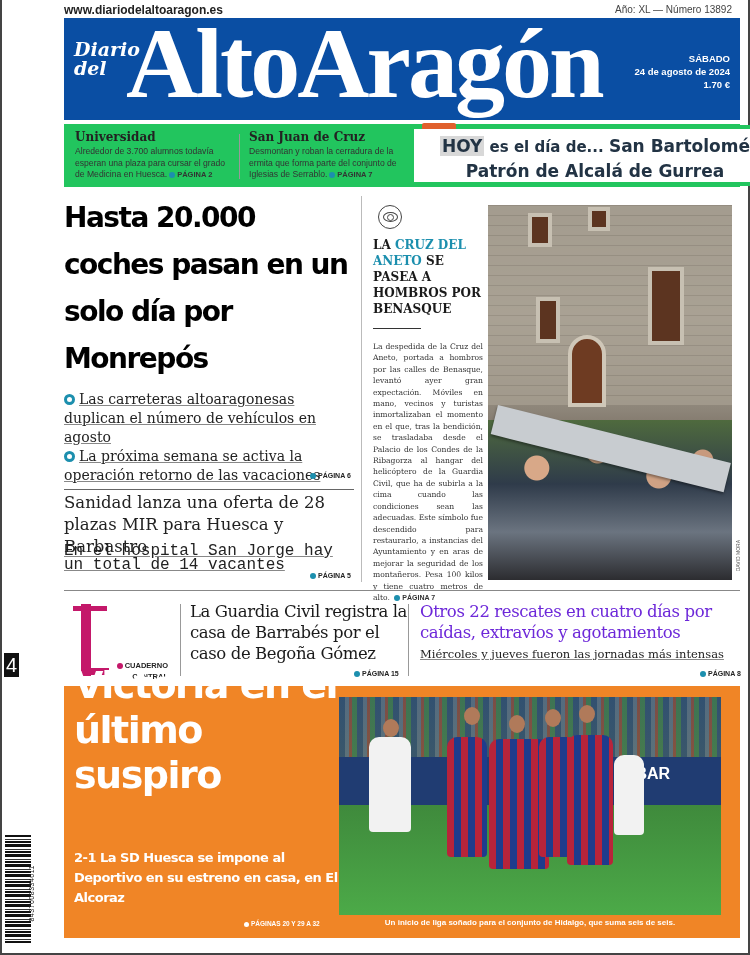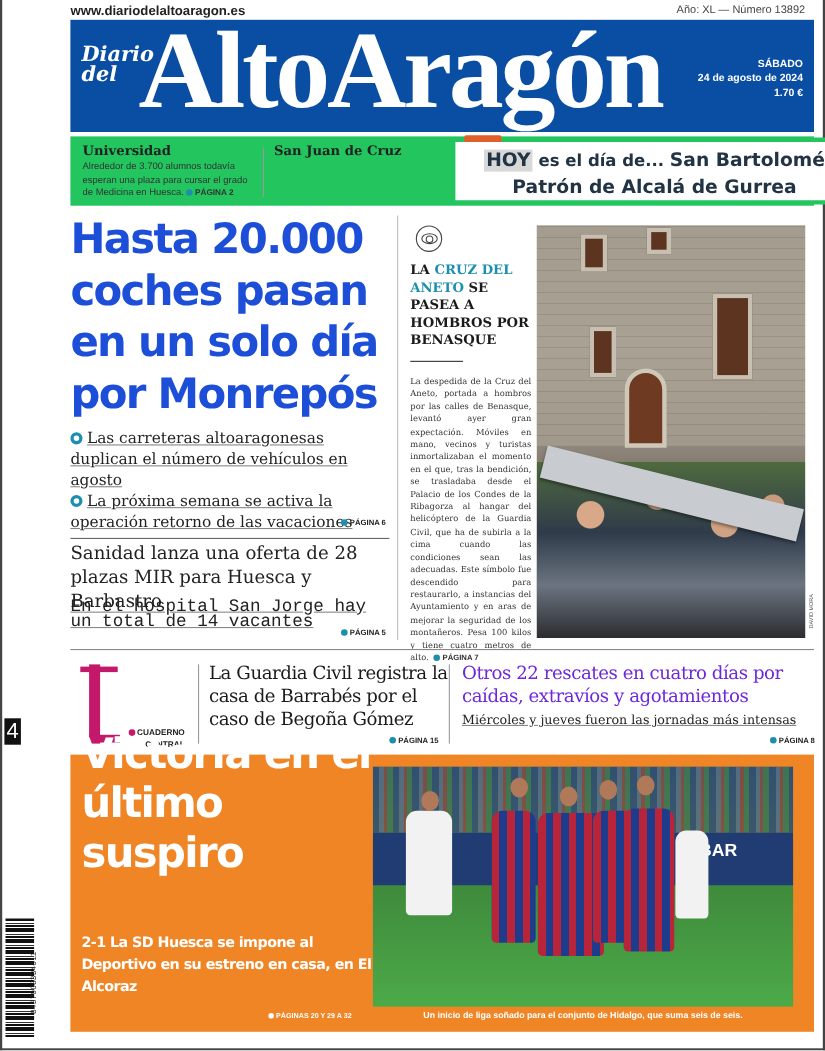--- a/index.html
+++ b/index.html
@@ -26,21 +26,21 @@
   .dot { display: inline-block; width: 6px; height: 6px; background: #1c8fae; border-radius: 50%; margin: 0 2px 0 2px; vertical-align: middle; }
   .teaser-divider { position: absolute; left: 175px; top: 10px; width: 1px; height: 45px; background: #999; }
   .hoy-box { position: absolute; left: 410px; top: 125px; width: 370px; height: 61px; background: #fff; border: 4px solid #22c55e; border-radius: 4px; text-align: center; font-family: "DejaVu Sans", sans-serif; font-weight: bold; color: #234; padding-top: 5px; }
   .hoy-tab { position: absolute; left: 8px; top: -6px; width: 34px; height: 6px; background: #e0602c; border-radius: 2px 2px 0 0; }
   .hoy-l1 { font-size: 17px; line-height: 24px; }
   .hoy-l1 .hoy { background: #d8d8d8; padding: 0 2px; }
   .hoy-l1 .small { font-size: 15px; font-weight: bold; }
   .hoy-l2 { font-size: 17px; line-height: 24px; }
 
   
-  .main-head { position: absolute; left: 64px; top: 194px; width: 290px; font-family: "DejaVu Sans", sans-serif; font-weight: bold; font-size: 38px; line-height: 47px; letter-spacing: -1.5px; color: #1d4ed8; }
+  .main-head { position: absolute; left: 64px; top: 194px; width: 290px; font-family: "DejaVu Sans", sans-serif; font-weight: bold; font-size: 28px; line-height: 47px; letter-spacing: -1.5px; color: #000000; }
   .bullets { position: absolute; left: 64px; top: 390px; width: 290px; font-family: "DejaVu Serif", serif; font-size: 14px; line-height: 19px; color: #222; }
   .bullets .b { text-decoration: underline; text-decoration-color: #888; }
   .ring { display: inline-block; width: 11px; height: 11px; border: 3px solid #1c8fae; border-radius: 50%; margin-right: 4px; vertical-align: -1px; }
   .pg-line { position: absolute; font-size: 7px; font-weight: bold; color: #222; }
   .hr { position: absolute; height: 1px; background: #666; }
 
   .sanidad-head { position: absolute; left: 64px; top: 492px; width: 290px; font-family: "DejaVu Serif", serif; font-size: 16.5px; line-height: 22px; color: #222; }
   .sanidad-sub { position: absolute; left: 64px; top: 544px; width: 290px; font-family: Liberation Mono, monospace; font-size: 16px; line-height: 14px; color: #222; text-decoration: underline; text-decoration-color: #888; }
 
   
@@ -126,20 +126,21 @@
 </div>
 
 <div class="teaser-bar">
   <div class="teaser" style="left:11px;">
     <h3>Universidad</h3>
     <p><span>Alrededor de 3.700 alumnos todavía esperan una plaza para cursar el grado de Medicina en Huesca.</span><span class="dot"></span><span class="pg">PÁGINA 2</span></p>
   </div>
   <div class="teaser-divider"></div>
   <div class="teaser" style="left:185px; width:168px;">
     <h3>San Juan de Cruz</h3>
+    <p><span>Desmontan y roban la cerradura de la ermita que forma parte del conjunto de Iglesias de Serrablo.</span><span class="dot"></span><span class="pg">PÁGINA 7</span></p>
   </div>
 </div>
 
 <div class="hoy-box">
   <div class="hoy-tab"></div>
   <div class="hoy-l1"><span class="hoy">HOY</span><span class="small"> es el día de... </span><span>San Bartolomé</span></div>
   <div class="hoy-l2">Patrón de Alcalá de Gurrea</div>
 </div>
 
 <div class="main-head">Hasta 20.000 coches pasan en un solo día por Monrepós</div>

